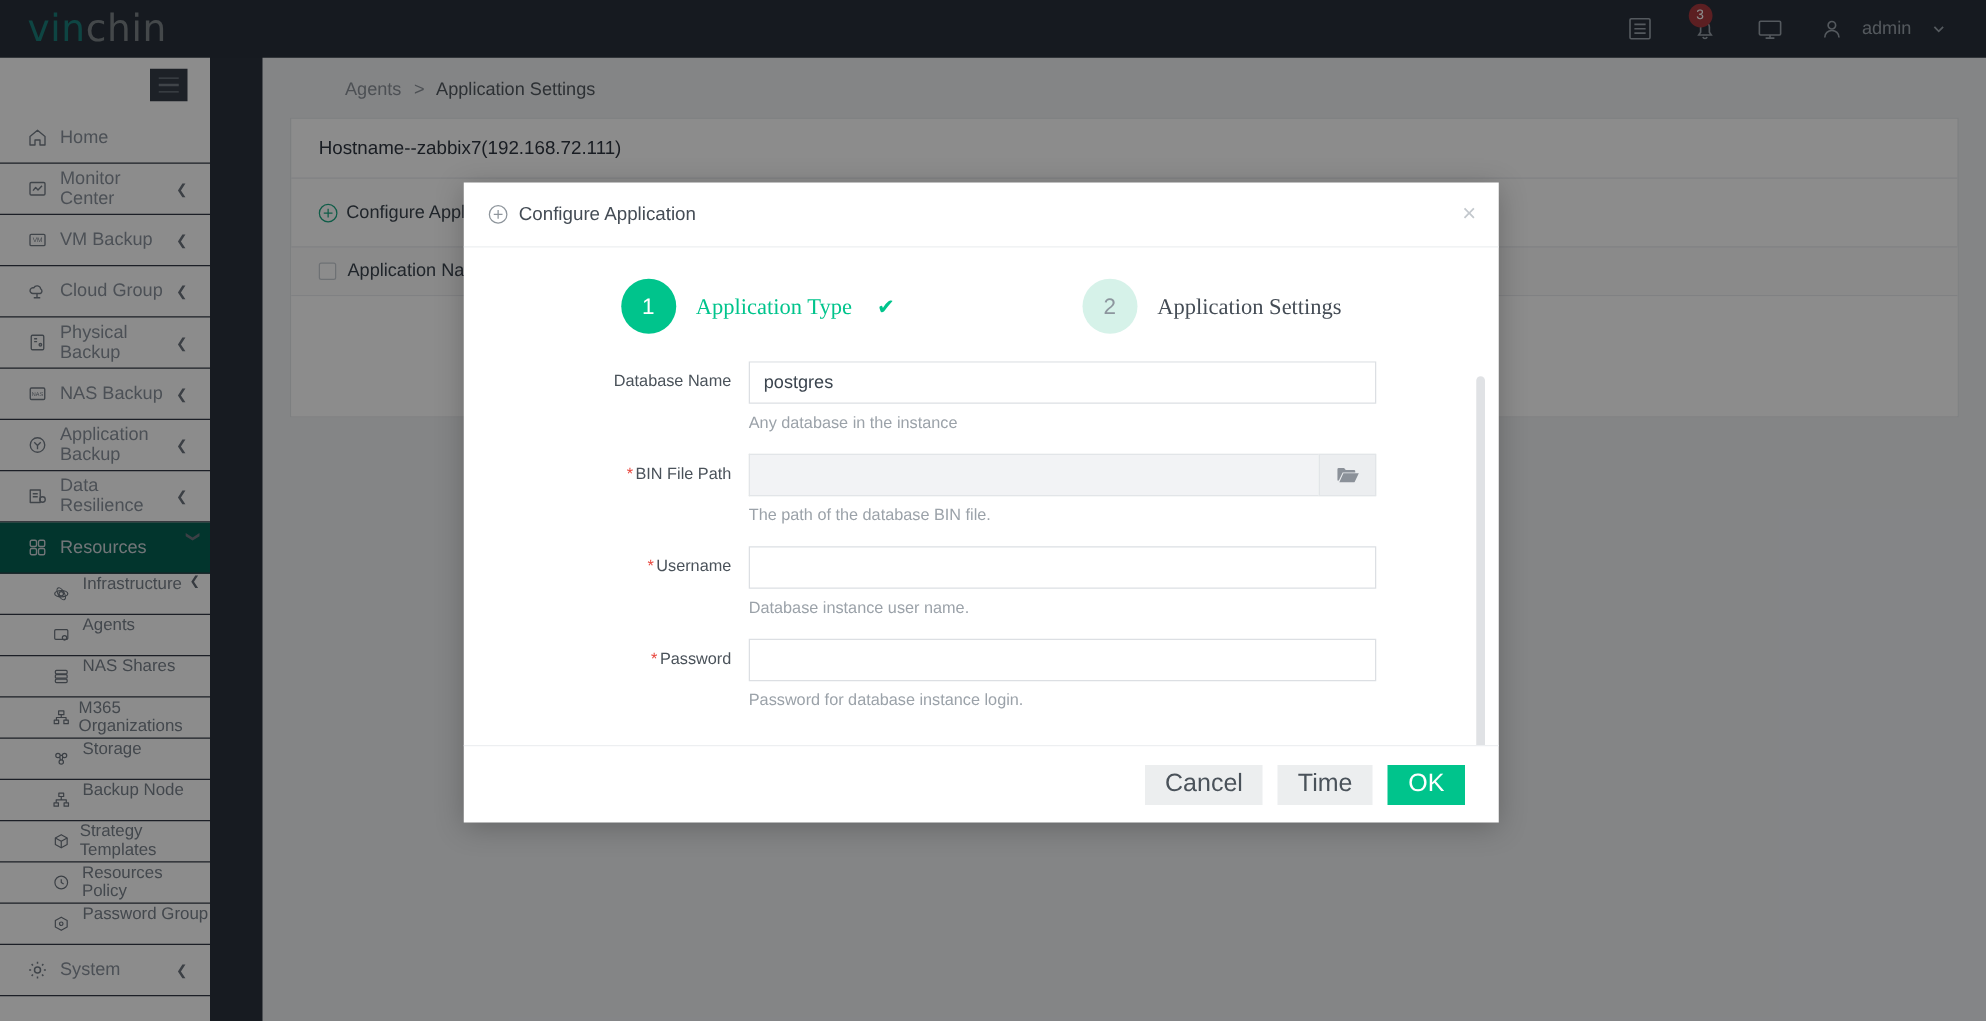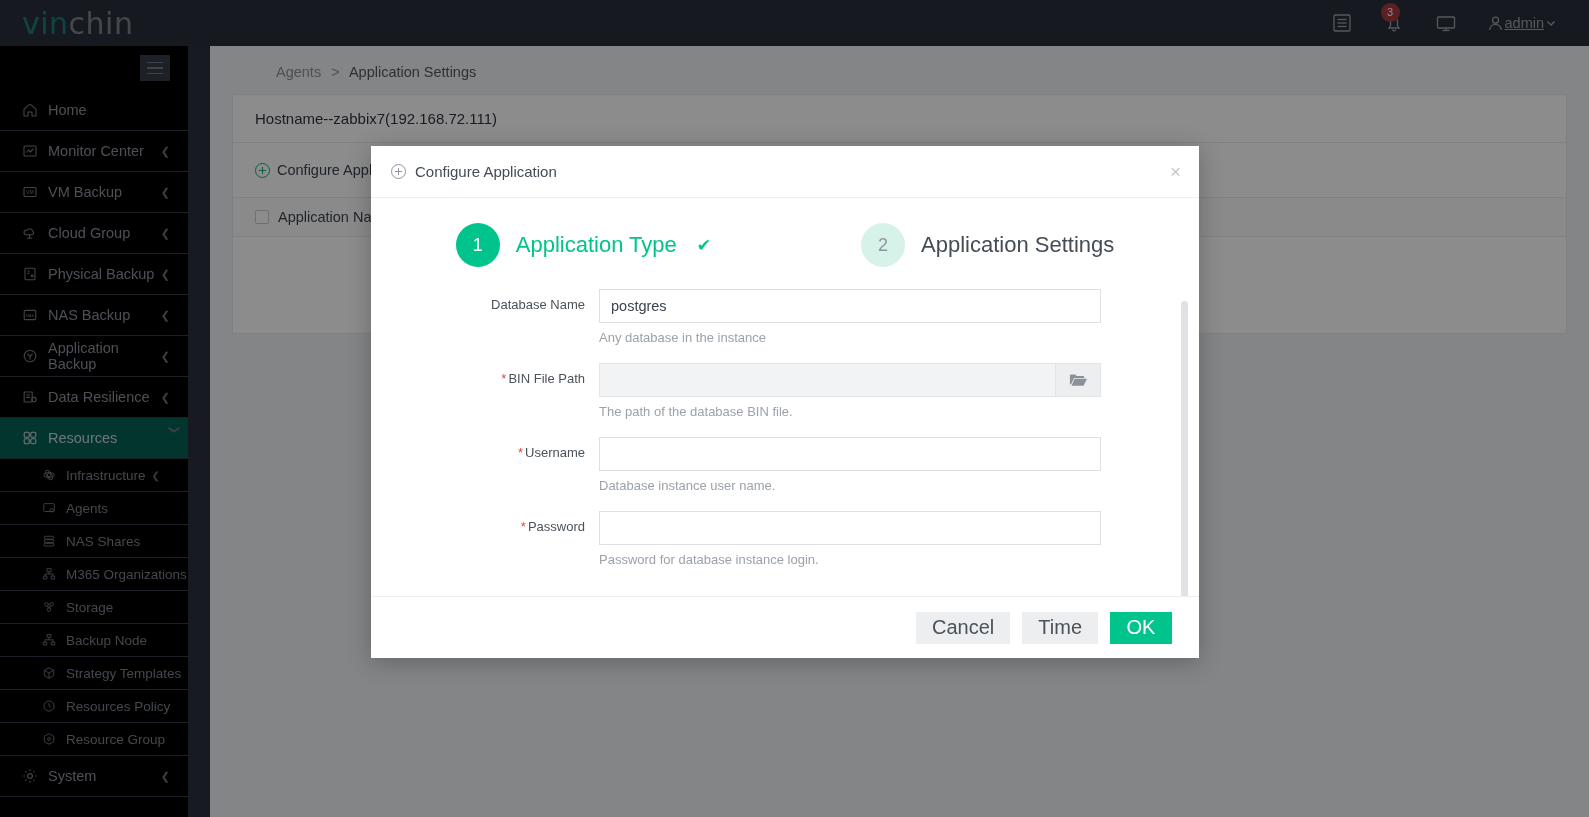--- a/index.html
+++ b/index.html
@@ -31,28 +31,28 @@
   }
   .ticon { width: 22px; height: 22px; position: relative; cursor: pointer; }
   .ticon svg { display: block; }
   .badge {
     position: absolute; top: -9px; left: -2px;
     width: 19px; height: 19px; border-radius: 50%;
     background: #a8393f; color: #fff;
     font-size: 11px; line-height: 19px; text-align: center;
   }
   .userbox {
-    display: flex; align-items: center; gap: 1px;
-    font-size: 14.5px; color: #9aa2ab; cursor: pointer; text-decoration: underline;
+    display: flex; align-items: center; gap: 16px;
+    font-size: 14.5px; color: #9aa2ab; cursor: pointer;
   }
 
   
   .sidebar {
-    position: absolute; top: 46px; left: 0; width: 188px; bottom: 0;
-    background: #000000; overflow: hidden; z-index: 4;
+    position: absolute; top: 46px; left: 0; width: 168px; bottom: 0;
+    background: #ffffff; overflow: hidden; z-index: 4;
   }
   .ham-row { height: 44px; display: flex; align-items: center; justify-content: flex-end; padding-right: 18px; }
   .hamburger {
     width: 30px; height: 26px; background: #353d48;
     display: flex; flex-direction: column; justify-content: center;
     align-items: center; gap: 4px; cursor: pointer;
   }
   .hamburger i { display: block; width: 16px; height: 1.5px; background: #767d86; }
 
   .nav-item {
@@ -60,21 +60,21 @@
     padding-left: 22px; color: #8b939d; font-size: 14.5px;
     border-bottom: 1px solid #333a45; cursor: pointer; position: relative;
   }
   .nav-item .ico { width: 26px; display: flex; align-items: center; color: #767e88; }
   .nav-item .lbl { flex: 1; }
   .nav-item .arw { padding-right: 18px; font-size: 11px; color: #6d757f; }
   .nav-item.active { background: #046153; color: #cfd6da; }
   .nav-item.active .ico { color: #cfd6da; }
 
   .sub-item {
-    height: 33px; display: flex; align-items: center;
+    height: 33px; display: flex; 
     padding-left: 42px; color: #7b838d; font-size: 13.5px;
     border-bottom: 1px solid #333a45; cursor: pointer;
   }
   .sub-item .ico { width: 24px; display: flex; align-items: center; color: #6d757f; }
   .sub-item .arw { margin-left: 6px; font-size: 10px; color: #636b75; }
 
   
   .content {
     position: absolute; top: 46px; left: 210px; right: 0; bottom: 0;
     background: #f0f2f5; overflow: hidden;
@@ -154,21 +154,21 @@
     justify-content: center; gap: 150px;
   }
   .step { display: flex; align-items: center; gap: 16px; }
   .step .circ {
     width: 44px; height: 44px; border-radius: 50%;
     display: flex; align-items: center; justify-content: center;
     font-size: 18px;
   }
   .step.done .circ { background: #00c48c; color: #fff; }
   .step.todo .circ { background: #d6f2e9; color: #8d969e; }
-  .step .slbl { font-size: 22px; }
+  .step .slbl { font-size: 18px; font-family: Liberation Serif, serif; }
   .step.done .slbl { color: #00c48c; }
   .step.todo .slbl { color: #444c55; }
   .step .chk { color: #00c48c; font-size: 17px; margin-left: 4px; }
 
   .modal-body {
     flex: 1; position: relative; overflow: hidden; padding-bottom: 6px;
   }
   .form-row { display: flex; margin-bottom: 4px; }
   .flabel {
     width: 228px; text-align: right; padding-right: 14px; padding-top: 8px;
@@ -437,21 +437,21 @@
           </span>
           <span>Resources Policy</span>
         </div>
         <div class="sub-item">
           <span class="ico">
             <svg width="14" height="14" viewBox="0 0 16 16" fill="none" stroke="currentColor" stroke-width="1.1" stroke-linejoin="round">
               <path d="M8 2 L13.4 5 v6 L8 14 L2.6 11 V5 Z"></path>
               <circle cx="8" cy="8" r="1.6"></circle>
             </svg>
           </span>
-          <span>Resource Group</span>
+          <span>Password Group</span>
         </div>
       </div>
     <div class="nav-item">
       <span class="ico">
         <svg width="16" height="16" viewBox="0 0 16 16" fill="none" stroke="currentColor" stroke-width="1.2">
           <circle cx="8" cy="8" r="2.4"></circle>
           <path d="M8 1.3 v1.6 M8 13.1 v1.6 M1.3 8 h1.6 M13.1 8 h1.6 M3.3 3.3 l1.1 1.1 M11.6 11.6 l1.1 1.1 M12.7 3.3 l-1.1 1.1 M4.4 11.6 l-1.1 1.1"></path>
         </svg>
       </span>
       <span class="lbl">System</span>

